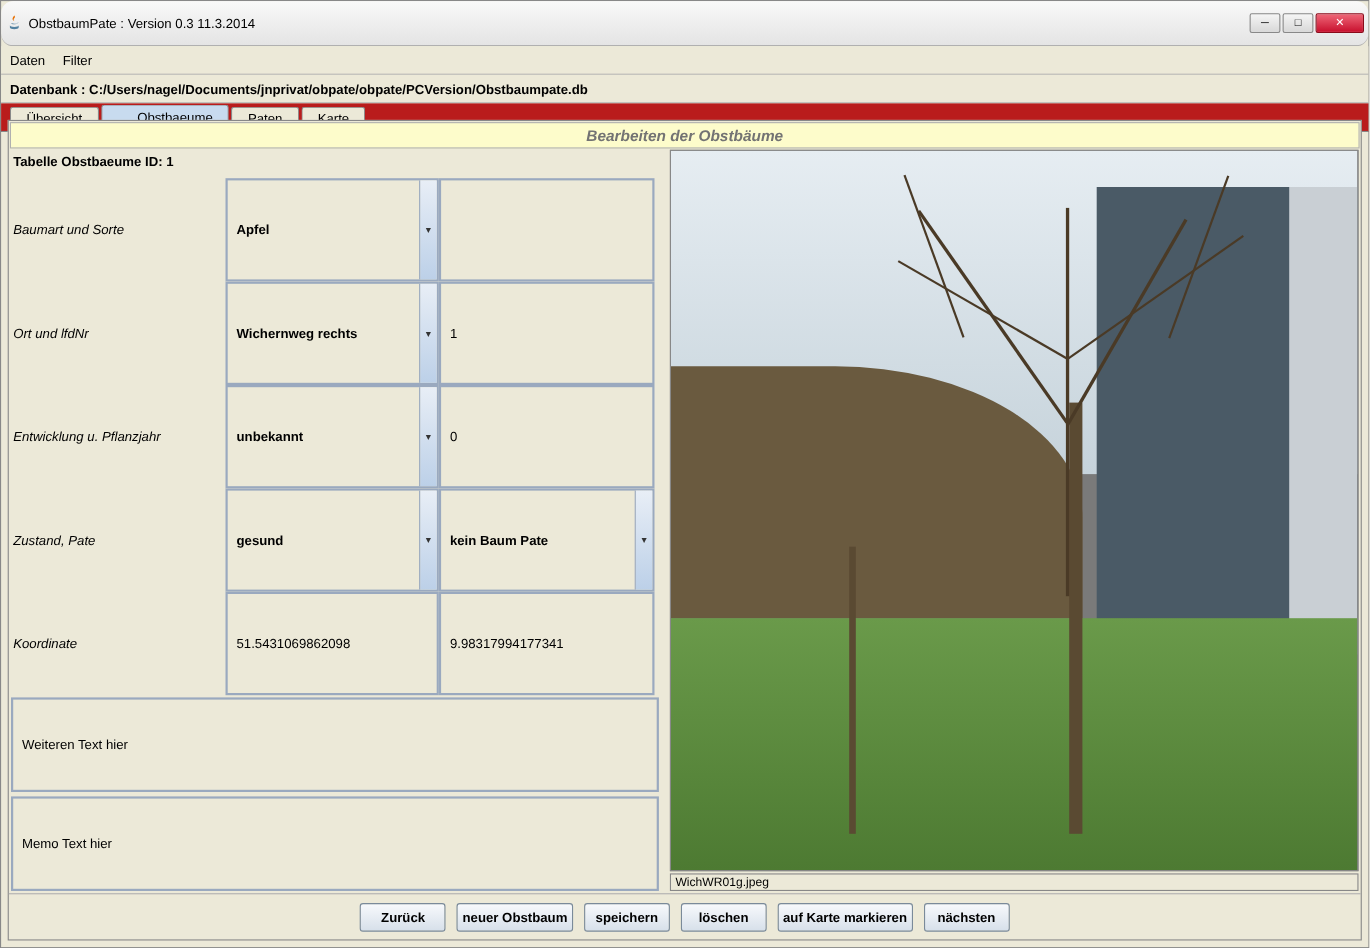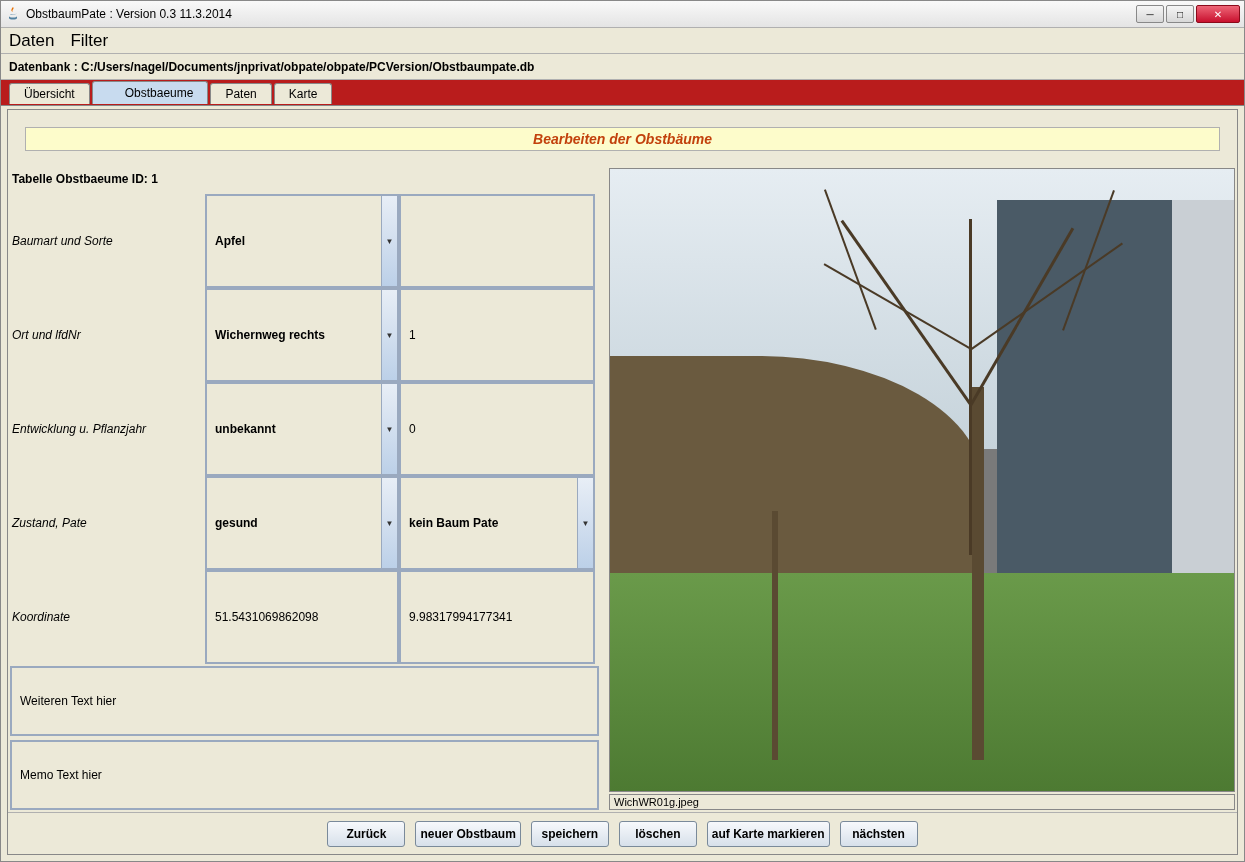--- a/index.html
+++ b/index.html
@@ -1,31 +1,31 @@
 <!DOCTYPE html>
 <html><head>
 <meta charset="utf-8">
 <style>
   * { box-sizing: border-box; }
   html, body { margin: 0; padding: 0; font-family: Tahoma, Arial, sans-serif; font-size: 11px; background: #fff; }
   .window { width: 1245px; height: 862px; border: 1px solid #888; background: #ece9d8; position: relative; }
-  .titlebar { height: 27px; background: linear-gradient(#f9f9f9,#e4e4e4); border-bottom: 1px solid #b0b0b0; display: flex; align-items: center; padding: 0 4px; }
+  .titlebar { height: 41px; background: linear-gradient(#f9f9f9,#e4e4e4); border-bottom: 1px solid #b0b0b0; display: flex; align-items: center; padding: 0 4px; border-radius: 11px; }
   .titlebar .java-icon { width: 16px; height: 16px; margin-right: 5px; }
   .titlebar .title { flex: 1; font-size: 12px; }
   .winbtns { display: flex; gap: 2px; }
   .winbtn { width: 28px; height: 18px; border: 1px solid #888; background: linear-gradient(#f5f5f5,#d8d8d8); border-radius: 2px; display: flex; align-items: center; justify-content: center; font-size: 10px; }
   .winbtn.close { background: linear-gradient(#e67,#c8102e); border-color: #8a0a1a; color: #fff; width: 44px; }
-  .menubar { height: 26px; background: #ece9d8; border-bottom: 1px solid #b0b0b0; display: flex; align-items: center; padding: 0 8px; gap: 16px; font-size: 17px; }
+  .menubar { height: 26px; background: #ece9d8; border-bottom: 1px solid #b0b0b0; display: flex; align-items: center; padding: 0 8px; gap: 16px; font-size: 12px; }
   .menuitem { cursor: default; }
   .dbbar { height: 26px; background: #ece9d8; border-bottom: 1px solid #b0b0b0; padding: 0 8px; display: flex; align-items: center; font-size: 12px; font-weight: bold; }
   .tabbar { height: 26px; background: #b91c1c; display: flex; align-items: center; padding-left: 8px; border-bottom: 1px solid #888; }
   .tab { border: 1px solid #888; border-bottom: none; padding: 3px 14px; margin-right: 2px; background: #ece9d8; font-size: 12px; position: relative; top: 1px; border-radius: 3px 3px 0 0; cursor: default; }
   .tab.active { background: #c8dbef; top: 0; padding-top: 4px; padding-bottom: 4px; padding-left: 32px; }
   .clientarea { position: absolute; left: 6px; right: 6px; top: 108px; bottom: 6px; border: 1px solid #888; background: #ece9d8; display: flex; flex-direction: column; }
-  .header-yellow { background: #fdfccb; text-align: center; font-size: 14px; font-style: italic; font-weight: bold; color: #c2410c; padding: 3px 0; border: 1px solid #b0b0b0; margin: 17px; }
+  .header-yellow { background: #fdfccb; text-align: center; font-size: 14px; font-style: italic; font-weight: bold; color: #737373; padding: 3px 0; border: 1px solid #b0b0b0; margin: 1px; }
   .mainrow { flex: 1; display: flex; overflow: hidden; }
   .leftpane { width: 597px; display: flex; flex-direction: column; }
   .rightpane { flex: 1; display: flex; flex-direction: column; padding: 0 2px 2px 4px; }
   .photo { flex: 1; border: 1px solid #888; background: #7a7a7a; position: relative; overflow: hidden; }
   .caption { border: 1px solid #888; background: #ece9d8; padding: 1px 4px; font-size: 11px; margin-top: 2px; }
   .idline { font-size: 12px; font-weight: bold; padding: 4px 4px 8px 4px; }
   .formgrid { display: grid; grid-template-columns: 197px 194px 196px; grid-auto-rows: 94px; }
   .labelcell { display: flex; align-items: center; padding: 0 4px; font-style: italic; font-size: 12px; }
   .combocell, .txtcell { border: 2px solid #9aa9bf; background: #ece9d8; position: relative; display: flex; align-items: center; padding: 0 8px; font-size: 12px; font-weight: bold; }
   .txtcell { font-weight: normal; }

